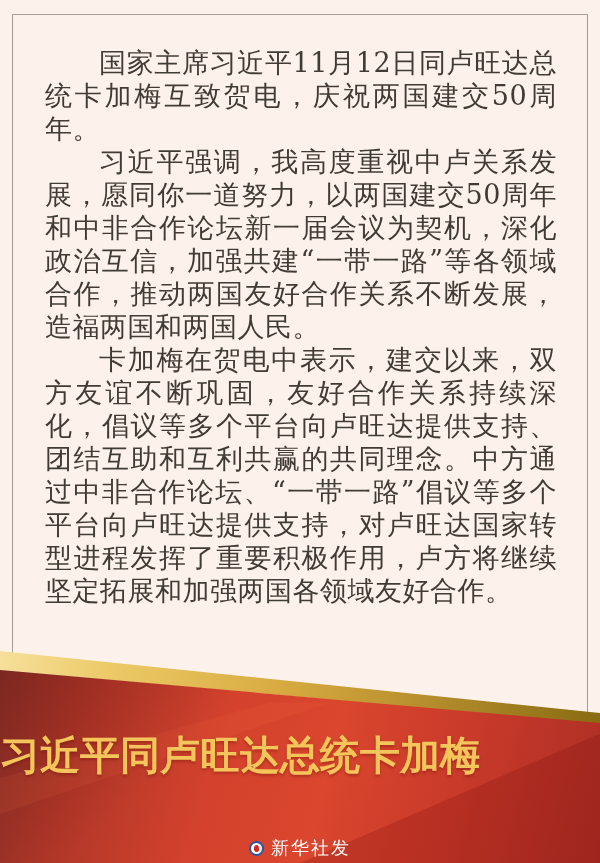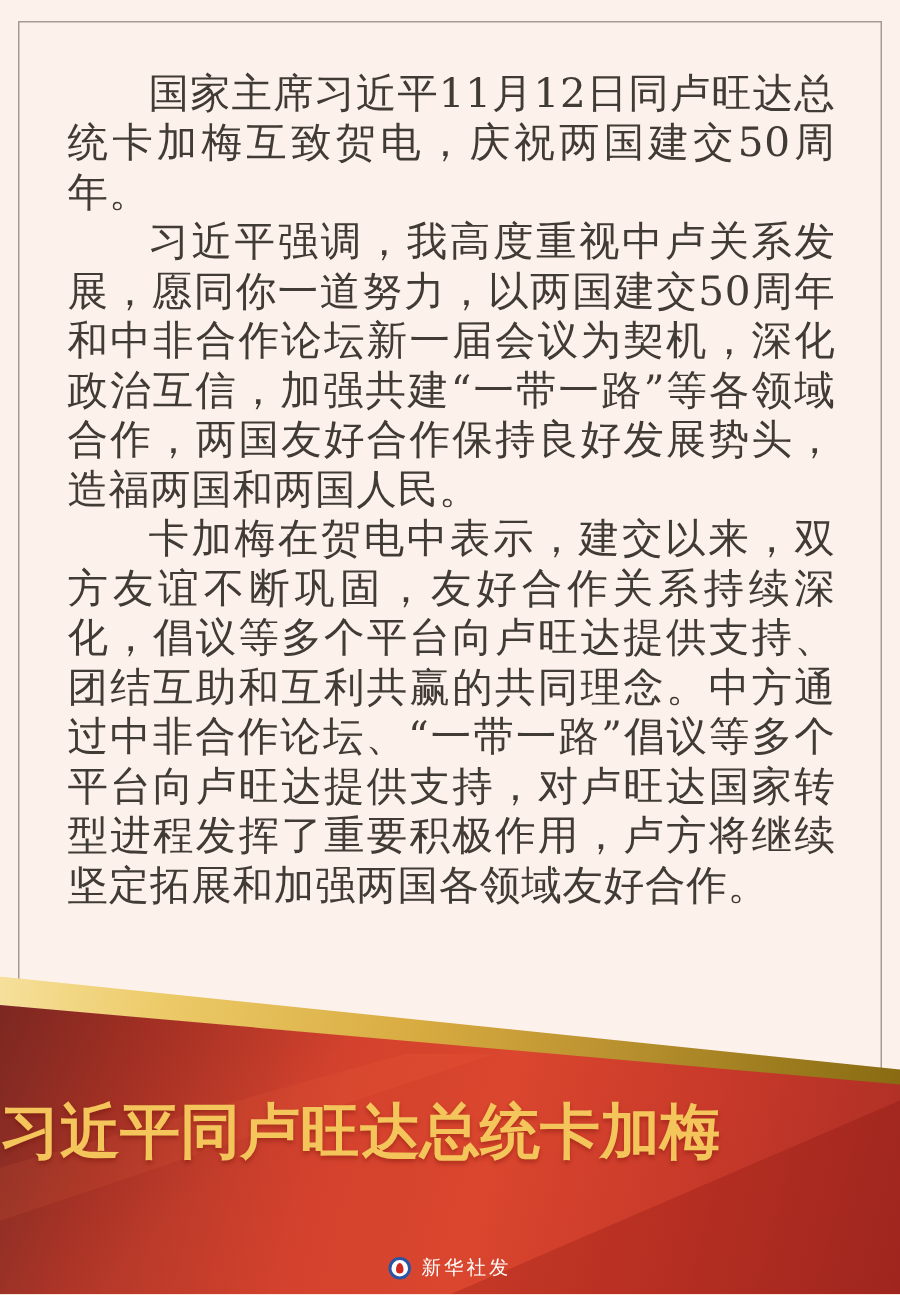--- a/index.html
+++ b/index.html
@@ -101,33 +101,33 @@
   .xinhua-logo::after {
     content: "";
     position: absolute;
     left: 3px; top: 2px;
     width: 5px; height: 7px;
     background: #d0281e;
     border-radius: 50% 50% 50% 50% / 62% 62% 38% 38%;
   }
   .credit-label {
     color: #ffffff;
-    font-size: 13px;
+    font-size: 18px;
     letter-spacing: 2px;
     font-family: "DejaVu Sans", "Liberation Sans", sans-serif;
   }
 </style>
 </head>
 <body>
 
 <div class="frame"></div>
 
 <div class="article">
   <p>国家主席习近平11月12日同卢旺达总统卡加梅互致贺电，庆祝两国建交50周年。</p>
-  <p>习近平强调，我高度重视中卢关系发展，愿同你一道努力，以两国建交50周年和中非合作论坛新一届会议为契机，深化政治互信，加强共建“一带一路”等各领域合作，两国友好合作保持良好发展势头，造福两国和两国人民。</p>
+  <p>习近平强调，我高度重视中卢关系发展，愿同你一道努力，以两国建交50周年和中非合作论坛新一届会议为契机，深化政治互信，加强共建“一带一路”等各领域合作，推动两国友好合作关系不断发展，造福两国和两国人民。</p>
   <p>卡加梅在贺电中表示，建交以来，双方友谊不断巩固，友好合作关系持续深化，倡议等多个平台向卢旺达提供支持、团结互助和互利共赢的共同理念。中方通过中非合作论坛、“一带一路”倡议等多个平台向卢旺达提供支持，对卢旺达国家转型进程发挥了重要积极作用，卢方将继续坚定拓展和加强两国各领域友好合作。</p>
 </div>
 
 <div class="banner">
   <div class="gold-band"></div>
   <div class="red-band">
     <div class="facet-topleft"></div>
     <div class="facet-bottomright"></div>
     <div class="facet-streak"></div>
   </div>

